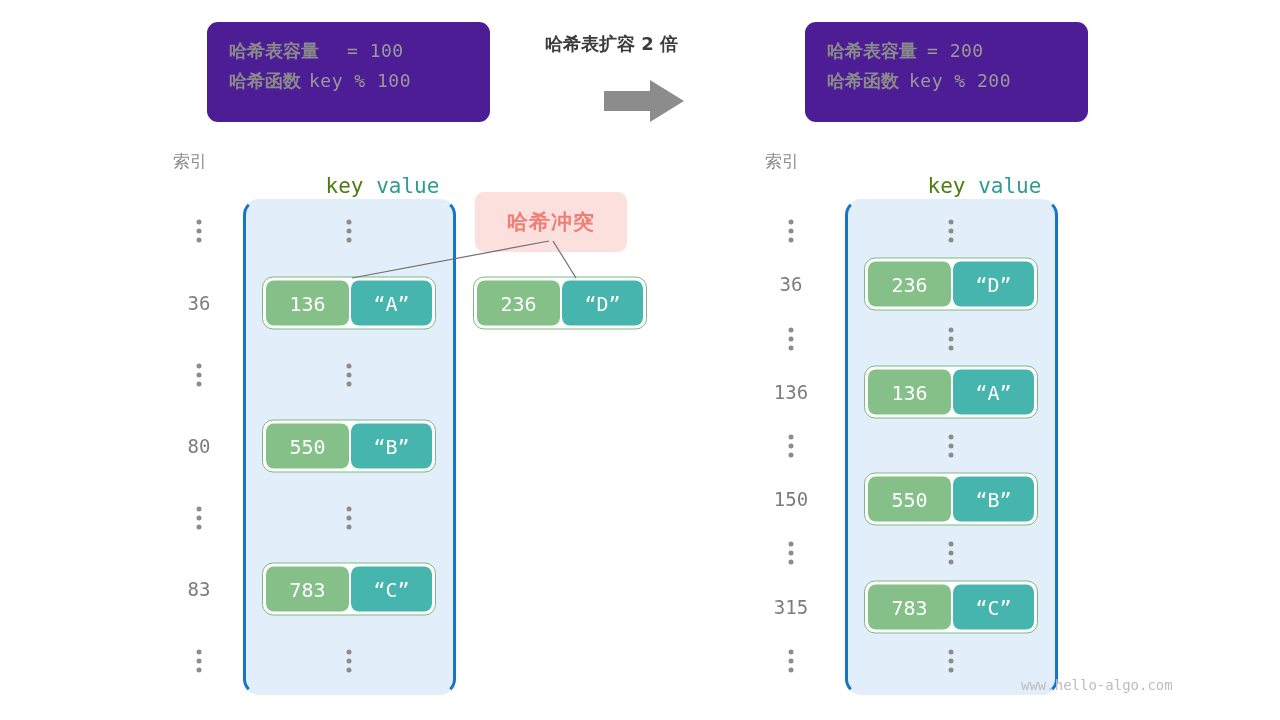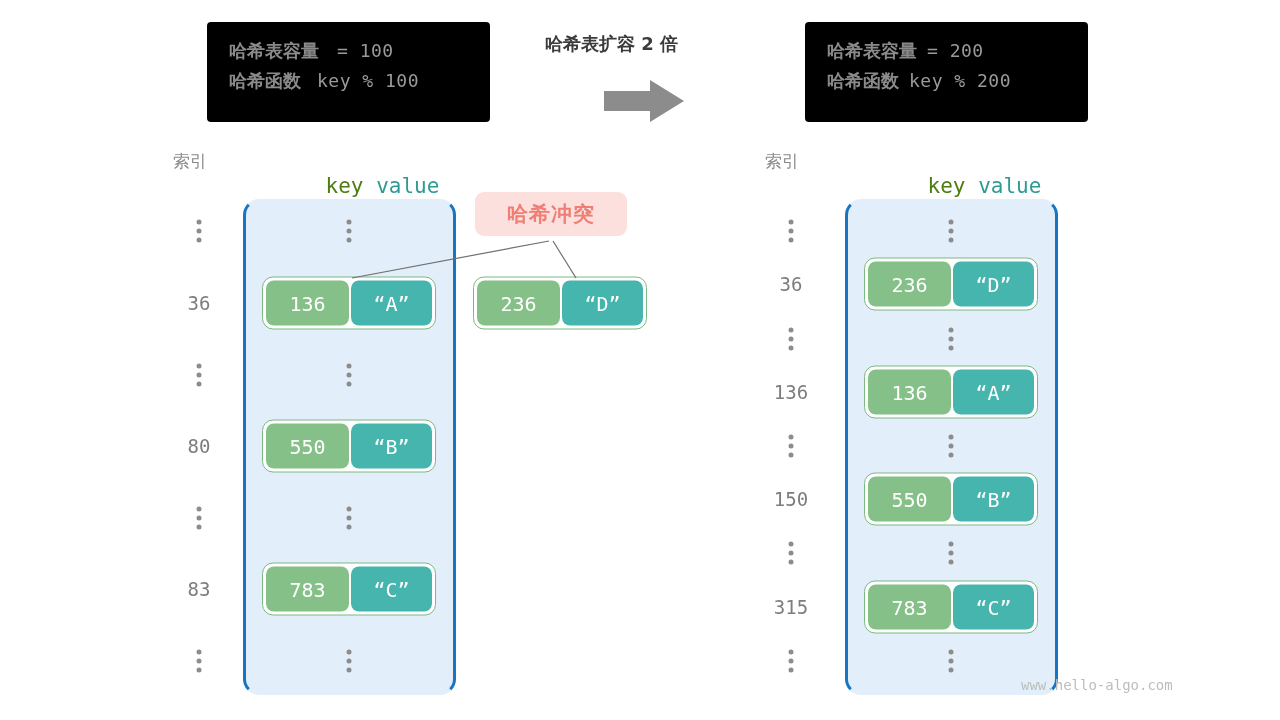--- a/index.html
+++ b/index.html
@@ -16,22 +16,22 @@
   }
   #canvas {
     position: relative;
     width: 1280px;
     height: 720px;
   }
 
   
   .info-box {
     position: absolute;
-    background: #000000;
-    border-radius: 4px;
+    background: #4c1d95;
+    border-radius: 11px;
     padding: 14px 22px 16px 22px;
     box-sizing: border-box;
   }
   .info-line {
     display: flex;
     align-items: baseline;
     white-space: pre;
     line-height: 30px;
   }
   .info-label {
@@ -181,25 +181,25 @@
   }
 </style>
 </head>
 <body>
 
 <div id="canvas">
 
   <div class="info-box" style="left:207px; top:22px; width:283px; height:100px;">
     <div class="info-line">
       <span class="info-label">哈希表容量</span>
-      <span class="info-mono" style="margin-left:18px;">= 100</span>
+      <span class="info-mono" style="margin-left:28px;">= 100</span>
     </div>
     <div class="info-line">
       <span class="info-label">哈希函数</span>
-      <span class="info-mono" style="margin-left:16px;">key % 100</span>
+      <span class="info-mono" style="margin-left:8px;">key % 100</span>
     </div>
   </div>
 
   <div class="center-title" style="left:545px; top:32px; width:195px;">哈希表扩容 2 倍</div>
 
   <div class="big-arrow" style="left:604px; top:80px;">
     <svg width="80" height="42" viewBox="0 0 80 42" xmlns="http://www.w3.org/2000/svg">
       <polygon points="0,11 46,11 46,0 80,21 46,42 46,31 0,31" fill="#8c8c8c"></polygon>
     </svg>
   </div>
@@ -276,21 +276,21 @@
   </div>
   <div class="pair" style="left:349px; top:446px; width:174px; height:53px;">
     <div class="cell key" style="width:84px;">550</div>
     <div class="cell val" style="width:82px;">“B”</div>
   </div>
   <div class="pair" style="left:349px; top:589px; width:174px; height:53px;">
     <div class="cell key" style="width:84px;">783</div>
     <div class="cell val" style="width:82px;">“C”</div>
   </div>
 
-  <div class="collide-badge" style="left:475px; top:192px; width:152px; height:44px;">哈希冲突</div>
+  <div class="collide-badge" style="left:475px; top:192px; width:152px; height:60px;">哈希冲突</div>
 
   <div class="pair" style="left:560px; top:303px; width:174px; height:53px;">
     <div class="cell key" style="width:84px;">236</div>
     <div class="cell val" style="width:82px;">“D”</div>
   </div>
 
   <svg class="connectors">
     <line x1="549" y1="241" x2="352" y2="278" stroke="#6f6f6f" stroke-width="1.2"></line>
     <line x1="553" y1="241" x2="576" y2="278" stroke="#6f6f6f" stroke-width="1.2"></line>
   </svg>

